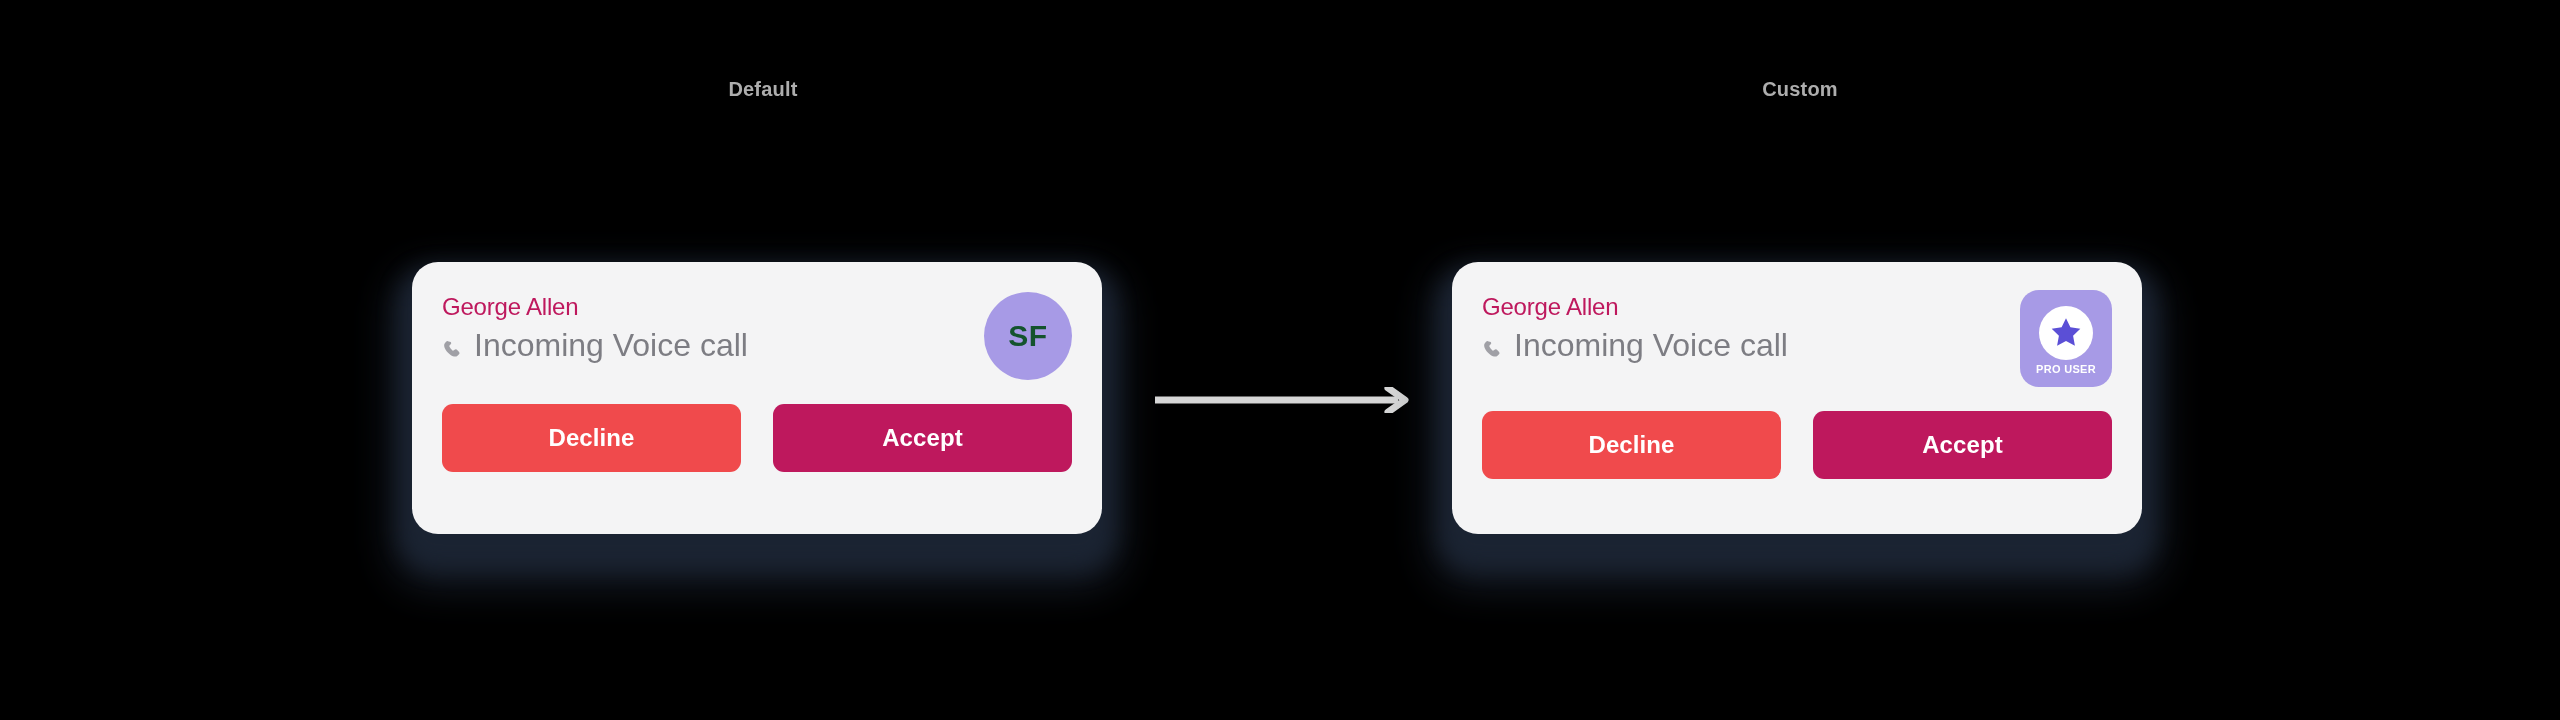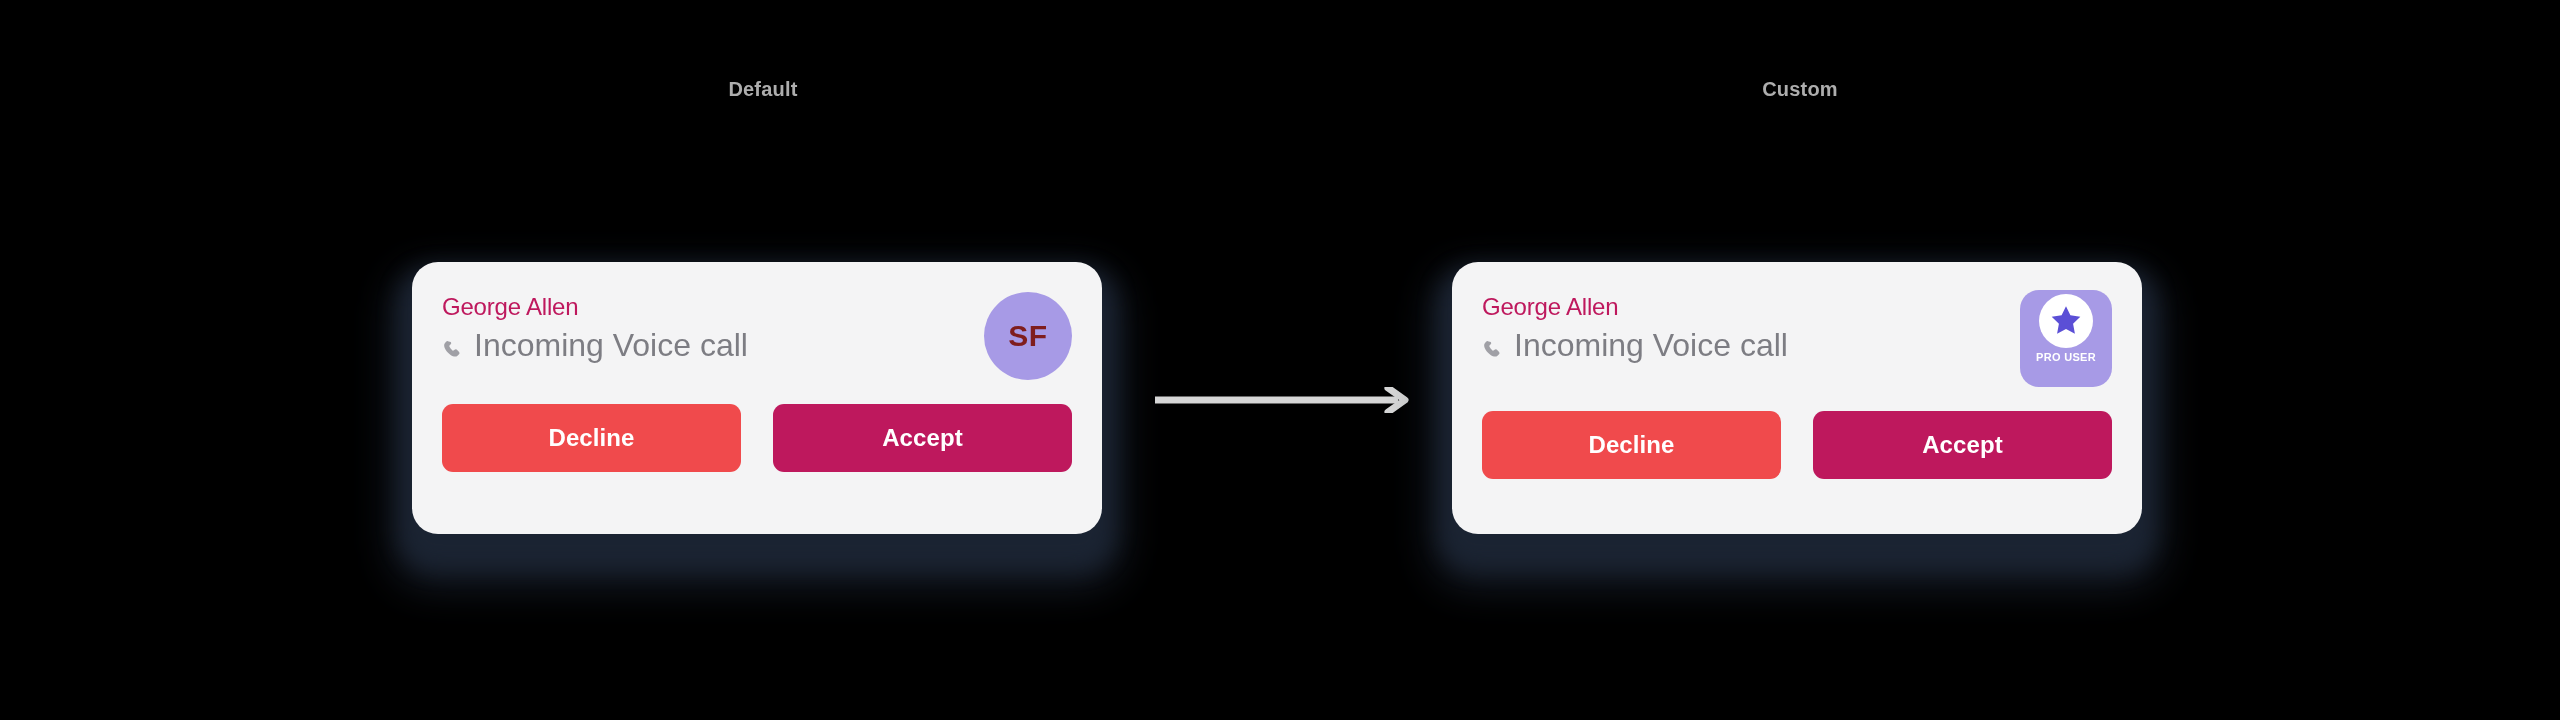--- a/index.html
+++ b/index.html
@@ -119,40 +119,41 @@
     color: #a0a0a6;
   }
   .phone-icon svg { display: block; width: 100%; height: 100%; }
 
   
   .avatar {
     width: 88px;
     height: 88px;
     border-radius: 50%;
     background: #a79ae6;
-    color: #7f1d1d;
+    color: #14532d;
     display: flex;
     align-items: center;
     justify-content: center;
     font-size: 30px;
     font-weight: 700;
     letter-spacing: 0.5px;
     flex: 0 0 88px;
     margin-top: 2px;
   }
 
   
   .pro-badge {
     width: 92px;
     height: 97px;
     border-radius: 19px;
     background: #a79ae6;
     display: flex;
     flex-direction: column;
     align-items: center;
+    justify-content: center;
     gap: 4px;
     flex: 0 0 92px;
     box-sizing: border-box;
     padding-top: 4px;
   }
 
   .pro-badge-disc {
     width: 54px;
     height: 54px;
     border-radius: 50%;

